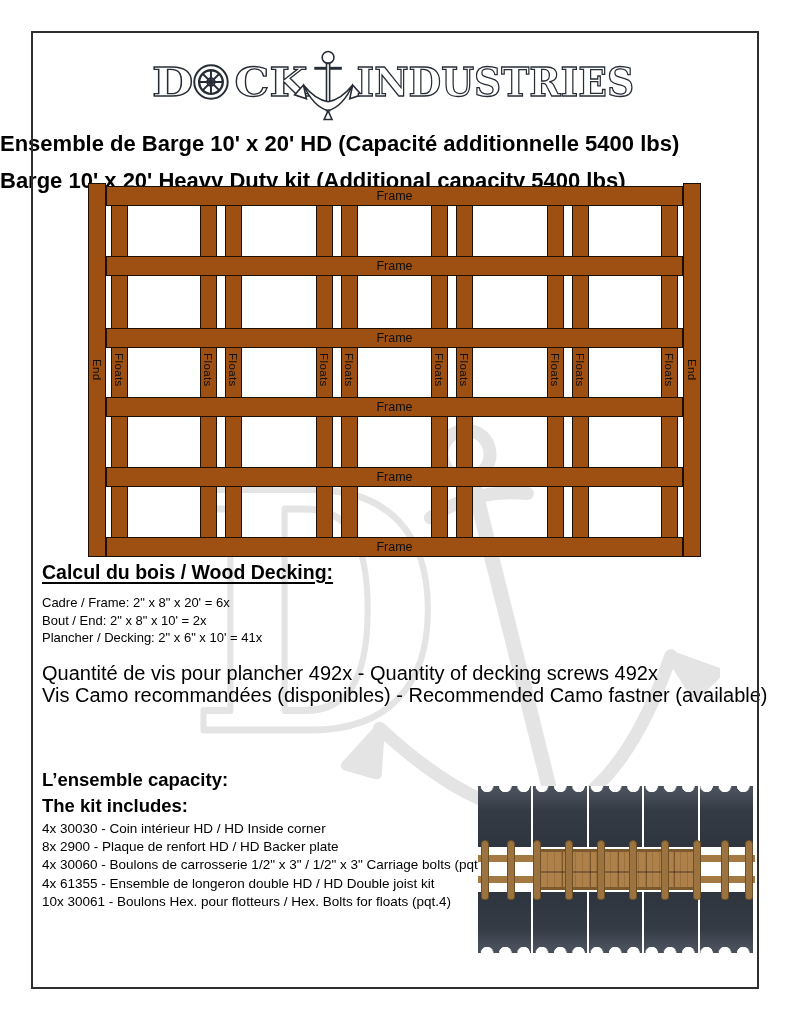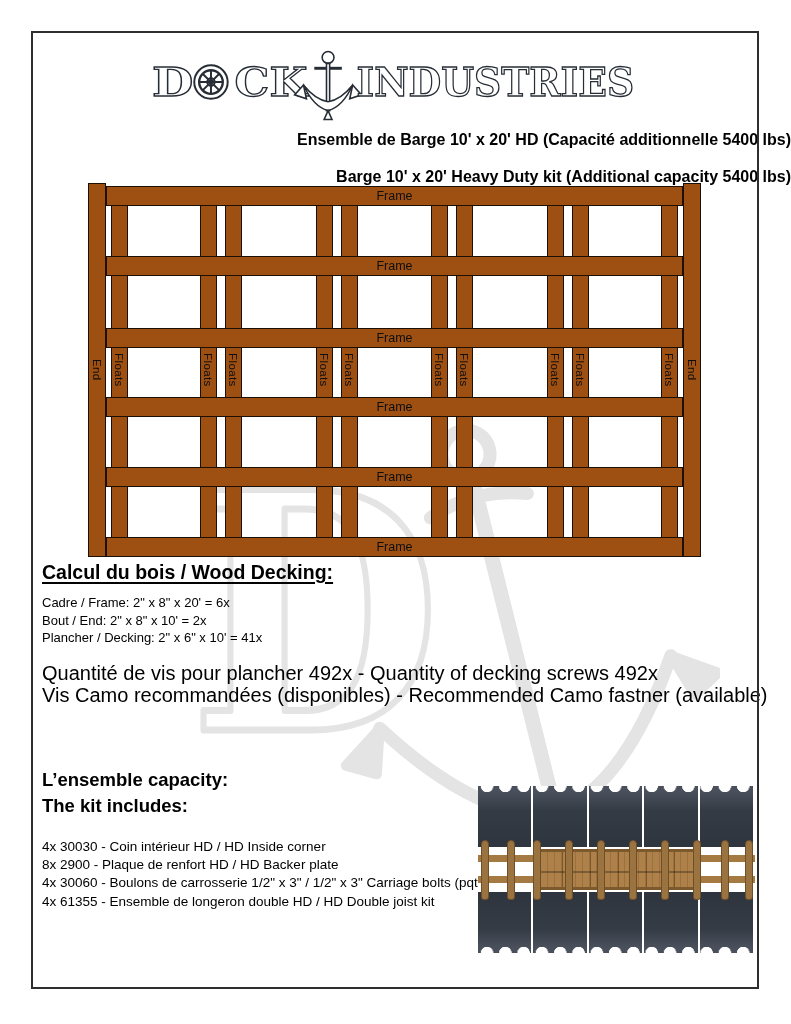--- a/index.html
+++ b/index.html
@@ -6,21 +6,21 @@
   body{
     width:791px;height:1024px;position:relative;background:#fff;
     font-family:"Liberation Sans",sans-serif;color:#000;overflow:hidden;
   }
   .border-rect{
     position:absolute;left:31px;top:31px;width:728px;height:958px;
     border:2px solid #2e2e2e;box-sizing:border-box;z-index:4;pointer-events:none;
   }
   .watermark{position:absolute;left:160px;top:400px;z-index:0}
   .logo-svg{position:absolute;left:148px;top:44px;z-index:1}
-  .title{position:absolute;left:0;width:100%;text-align:right;font-weight:bold;font-size:16px;z-index:1}
+  .title{position:absolute;left:0;width:100%;text-align:left;font-weight:bold;font-size:22px;z-index:1}
   .title-fr{top:131px}
   .title-en{top:168px}
 
   
   .diagram{position:absolute;left:88px;top:183px;width:660px;height:374px;z-index:1}
   .board{position:absolute;background:#9e5013;border:1px solid #1c1006;box-sizing:border-box}
   .frame{left:18px;width:577px;height:20px;z-index:2;display:flex;align-items:center;justify-content:center;
          font-size:12.5px;color:#0e0e0e}
   .post{top:3px;width:17px;height:371px;z-index:1}
   .post .vtext{position:absolute;top:166px;left:1px}
@@ -31,21 +31,21 @@
   .wood{position:absolute;left:42px;top:561px;z-index:1;white-space:nowrap}
   .wood h2{margin:0 0 10px 0;font-size:19.5px;text-decoration:underline;
            text-underline-offset:3px;text-decoration-thickness:2px}
   .wood-line{font-size:13px;line-height:17.5px}
   .screws{margin-top:15px}
   .screw-line{font-size:20px;line-height:22px}
 
   
   .kit{position:absolute;left:42px;top:767px;z-index:1;white-space:nowrap}
   .kit h3{margin:0;font-size:18.5px;line-height:26px}
-  .kit-items{margin-top:19px}
+  .kit-items{margin-top:1px}
   .kit-item{font-size:13.5px;line-height:18.2px}
 
   
   .kit-photo{position:absolute;left:478px;top:786px;width:277px;height:167px;z-index:2;background:#fff;overflow:hidden}
   .pf-row{position:absolute;left:0;width:100%;height:61px}
   .pf-top{top:0;
     background-image:
       repeating-linear-gradient(90deg, rgba(0,0,0,0) 0 53.5px, #fff 53.5px 55.5px),
       radial-gradient(circle 6.5px at 9px 0px, #fff 6px, rgba(0,0,0,0) 6.5px),
       linear-gradient(180deg,#49505b 0 6px,#343b45 40%,#2f353e 100%);
@@ -191,20 +191,21 @@
 </section>
 
 <section class="kit">
   <h3>L’ensemble capacity:</h3>
   <h3>The kit includes:</h3>
   <div id="kit-lines" class="kit-items">
       <div class="kit-item">4x 30030 - Coin intérieur HD / HD Inside corner</div>
       <div class="kit-item">8x 2900 - Plaque de renfort HD / HD Backer plate</div>
       <div class="kit-item">4x 30060 - Boulons de carrosserie 1/2" x 3" / 1/2" x 3" Carriage bolts (pqt.8)</div>
       <div class="kit-item">4x 61355 - Ensemble de longeron double HD / HD Double joist kit</div>
+      <div class="kit-item">10x 30061 - Boulons Hex. pour flotteurs / Hex. Bolts for floats (pqt.4)</div>
     </div>
 </section>
 
 <div class="kit-photo" id="kit-photo">
   <div class="pf-row pf-top"></div>
   <div class="pf-band">
     <div class="pf-rails pf-rails-l"></div>
     <div class="pf-deck"></div>
     <div class="pf-rails pf-rails-r"></div>
   </div>

